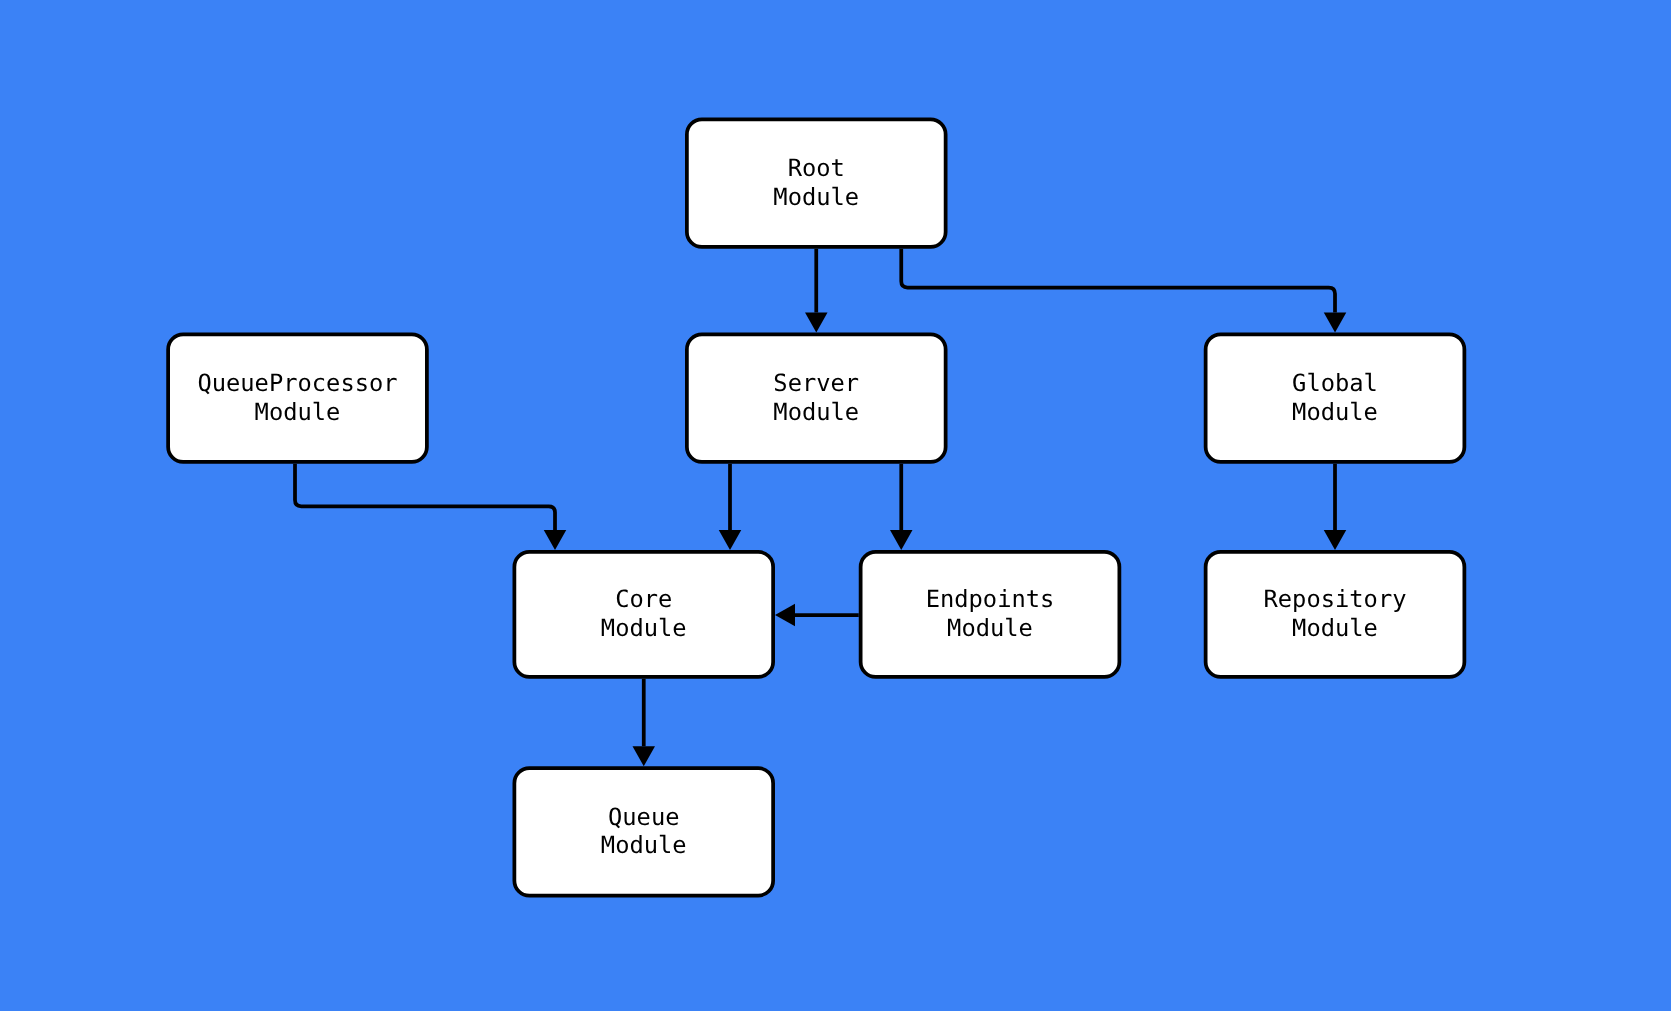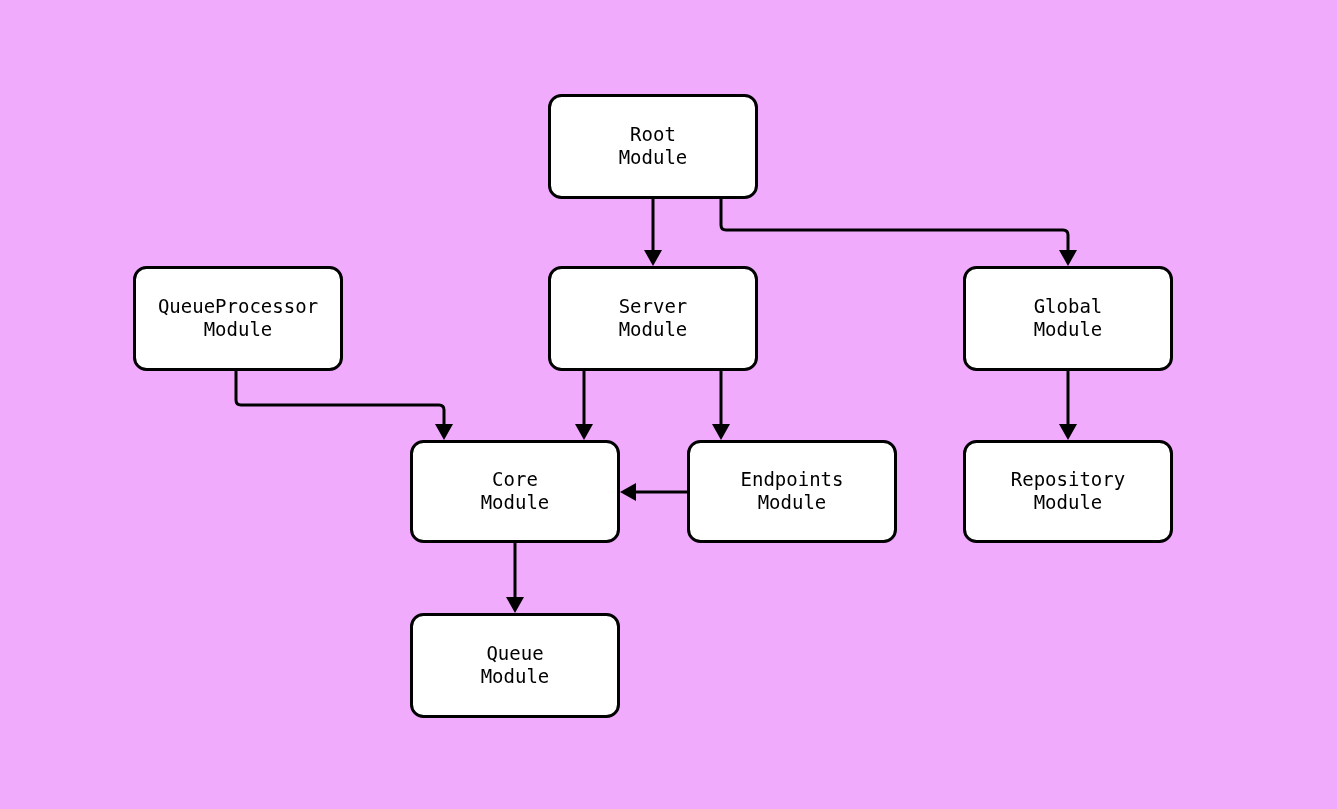--- a/index.html
+++ b/index.html
@@ -11,21 +11,21 @@
   body {
     width: 1337px;
     height: 809px;
     overflow: hidden;
     font-family: "DejaVu Sans Mono", "Liberation Mono", monospace;
   }
   #diagram-root {
     position: relative;
     width: 1337px;
     height: 809px;
-    background: #f0abfc;
+    background: #3b82f6;
   }
   svg#diagram-canvas {
     display: block;
     width: 1337px;
     height: 809px;
   }
   .node-rect {
     fill: #ffffff;
     stroke: #000000;
     stroke-width: 3;

